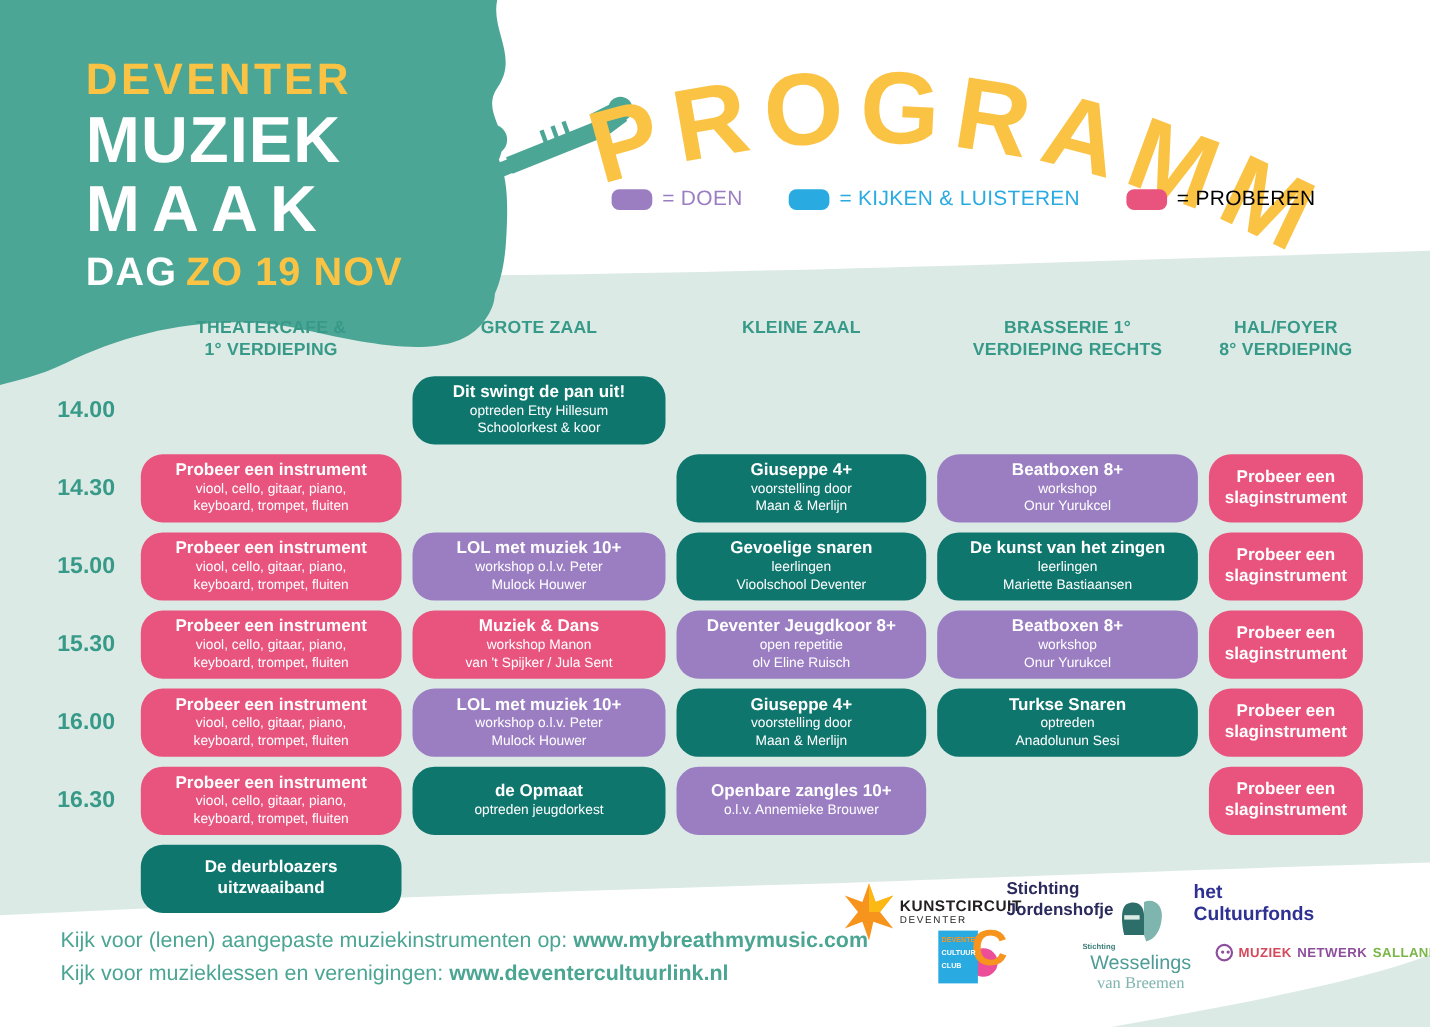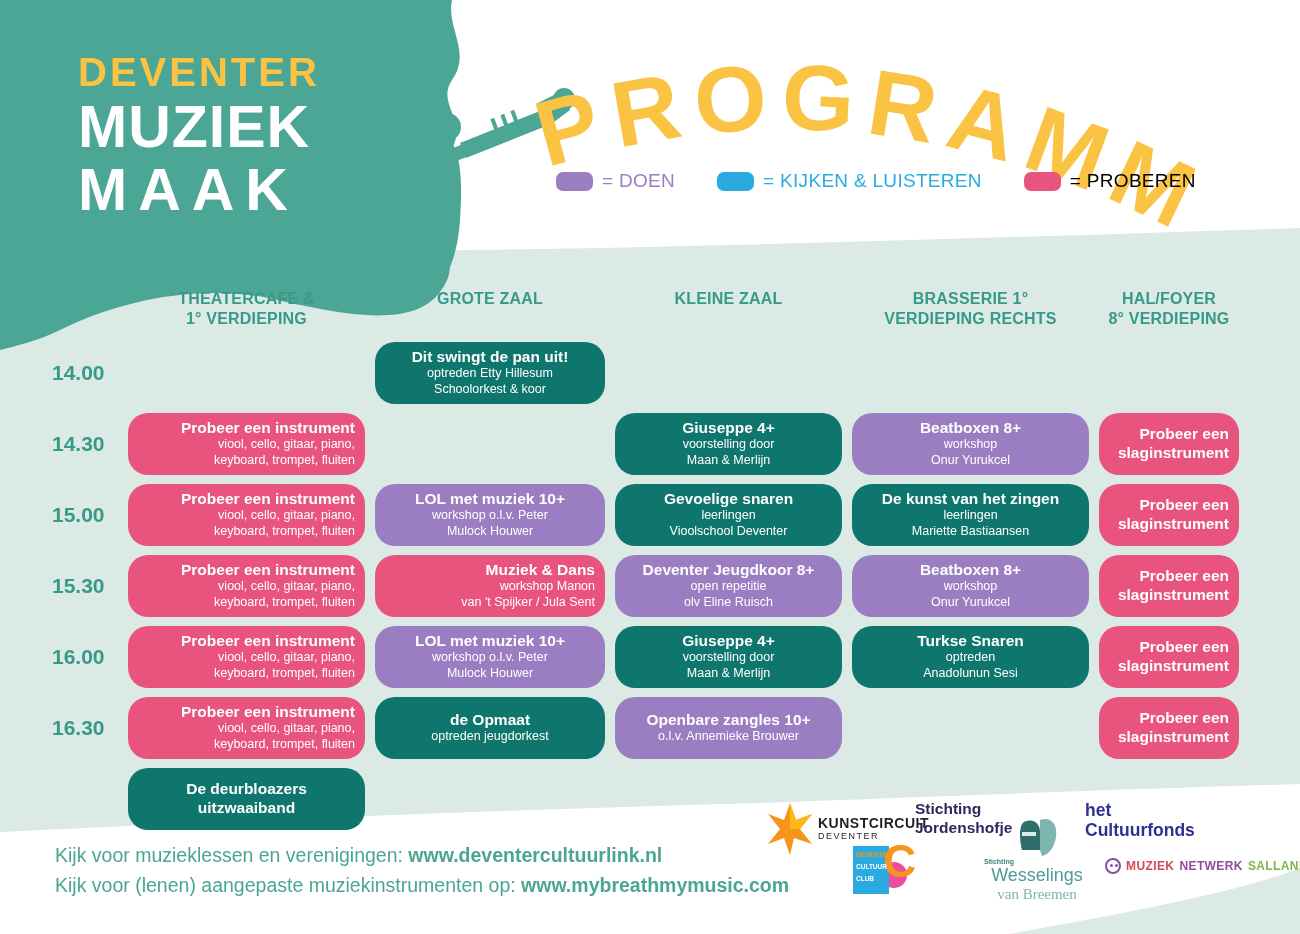--- a/index.html
+++ b/index.html
@@ -30,21 +30,21 @@
         column-gap:10px;align-items:center;}
   .col-header{color:#379A88;font-weight:700;font-size:16px;text-align:center;
               line-height:1.25;align-self:start;padding-top:2px;letter-spacing:.2px;}
   .time-label{color:#379A88;font-weight:700;font-size:21px;padding-left:24px;}
   .cell{height:71px;display:flex;align-items:center;}
   .card{width:100%;height:62px;border-radius:20px;color:#fff;text-align:center;
         display:flex;flex-direction:column;justify-content:center;
         padding:4px 10px;box-sizing:border-box;}
   .card-title{font-weight:700;font-size:15.5px;line-height:1.18;}
   .card-line{font-size:12.5px;line-height:1.22;}
-  .card.pink{background:#E9547E;text-align:right;} .card.blue{background:#0f766e;} .card.purple{background:#9B7EC2;}
+  .card.pink{background:#E9547E;} .card.blue{background:#0f766e;} .card.purple{background:#9B7EC2;}
 
   
   .footer{left:55px;top:840px;color:#4BA593;font-size:19.5px;line-height:1.55;}
   .footer b{font-weight:700;}
 
   
   .sponsor{position:absolute;z-index:1;}
   .kc{left:768px;top:803px;display:flex;align-items:flex-start;gap:6px;}
   .kc-text{margin-top:12px;}
   .kc-1{font-weight:700;font-size:14px;color:#231F20;letter-spacing:.5px;}
@@ -94,20 +94,21 @@
       <rect x="493" y="118" width="4" height="16" transform="rotate(-20 495 126)"></rect>
       <rect x="503" y="114" width="4" height="16" transform="rotate(-20 505 122)"></rect>
       <rect x="513" y="110" width="4" height="16" transform="rotate(-20 515 118)"></rect>
     </g>
   </svg>
 
   <div class="layer logo">
     <div class="l1">DEVENTER</div>
     <div class="l2">MUZIEK</div>
     <div class="l3">MAAK</div>
+    <div class="l4"><span class="dag">DAG</span><span class="date">ZO 19 NOV</span></div>
   </div>
 
   <svg class="layer" style="left:535px;top:50px;" width="710" height="235" viewBox="0 0 710 235">
     <defs>
         <path id="arcpath" d="M12,118 Q340,12 672,198" fill="none"></path>
       </defs>
     <text font-size="93" font-weight="bold" fill="#FBC343" letter-spacing="12" font-family="Liberation Sans, sans-serif">
       <textPath href="#arcpath">PROGRAMMA</textPath>
     </text>
   </svg>
@@ -321,22 +322,22 @@
           <div class="card-title">De deurbloazers uitzwaaiband</div>
         </div>
       </div>
       <div class="cell"></div>
       <div class="cell"></div>
       <div class="cell"></div>
       <div class="cell"></div>
     </div>
 
   <div class="layer footer">
+    <div><span>Kijk voor (lenen) aangepaste muziekinstrumenten op: </span><b>www.mybreathmymusic.com</b></div>
     <div><span>Kijk voor muzieklessen en verenigingen: </span><b>www.deventercultuurlink.nl</b></div>
-    <div><span>Kijk voor (lenen) aangepaste muziekinstrumenten op: </span><b>www.mybreathmymusic.com</b></div>
   </div>
 
   <div class="sponsor kc">
     <svg width="44" height="52" viewBox="0 0 44 52">
       <polygon points="22,0 28,17 44,11 32,26 44,41 26,35 22,52 16,35 0,41 12,26 0,11 16,17" fill="#F7941E"></polygon>
       <polygon points="22,0 28,17 44,11 32,26 22,26" fill="#FDB913"></polygon>
     </svg>
     <div class="kc-text">
       <div class="kc-1">KUNSTCIRCUIT</div>
       <div class="kc-2">DEVENTER</div>

